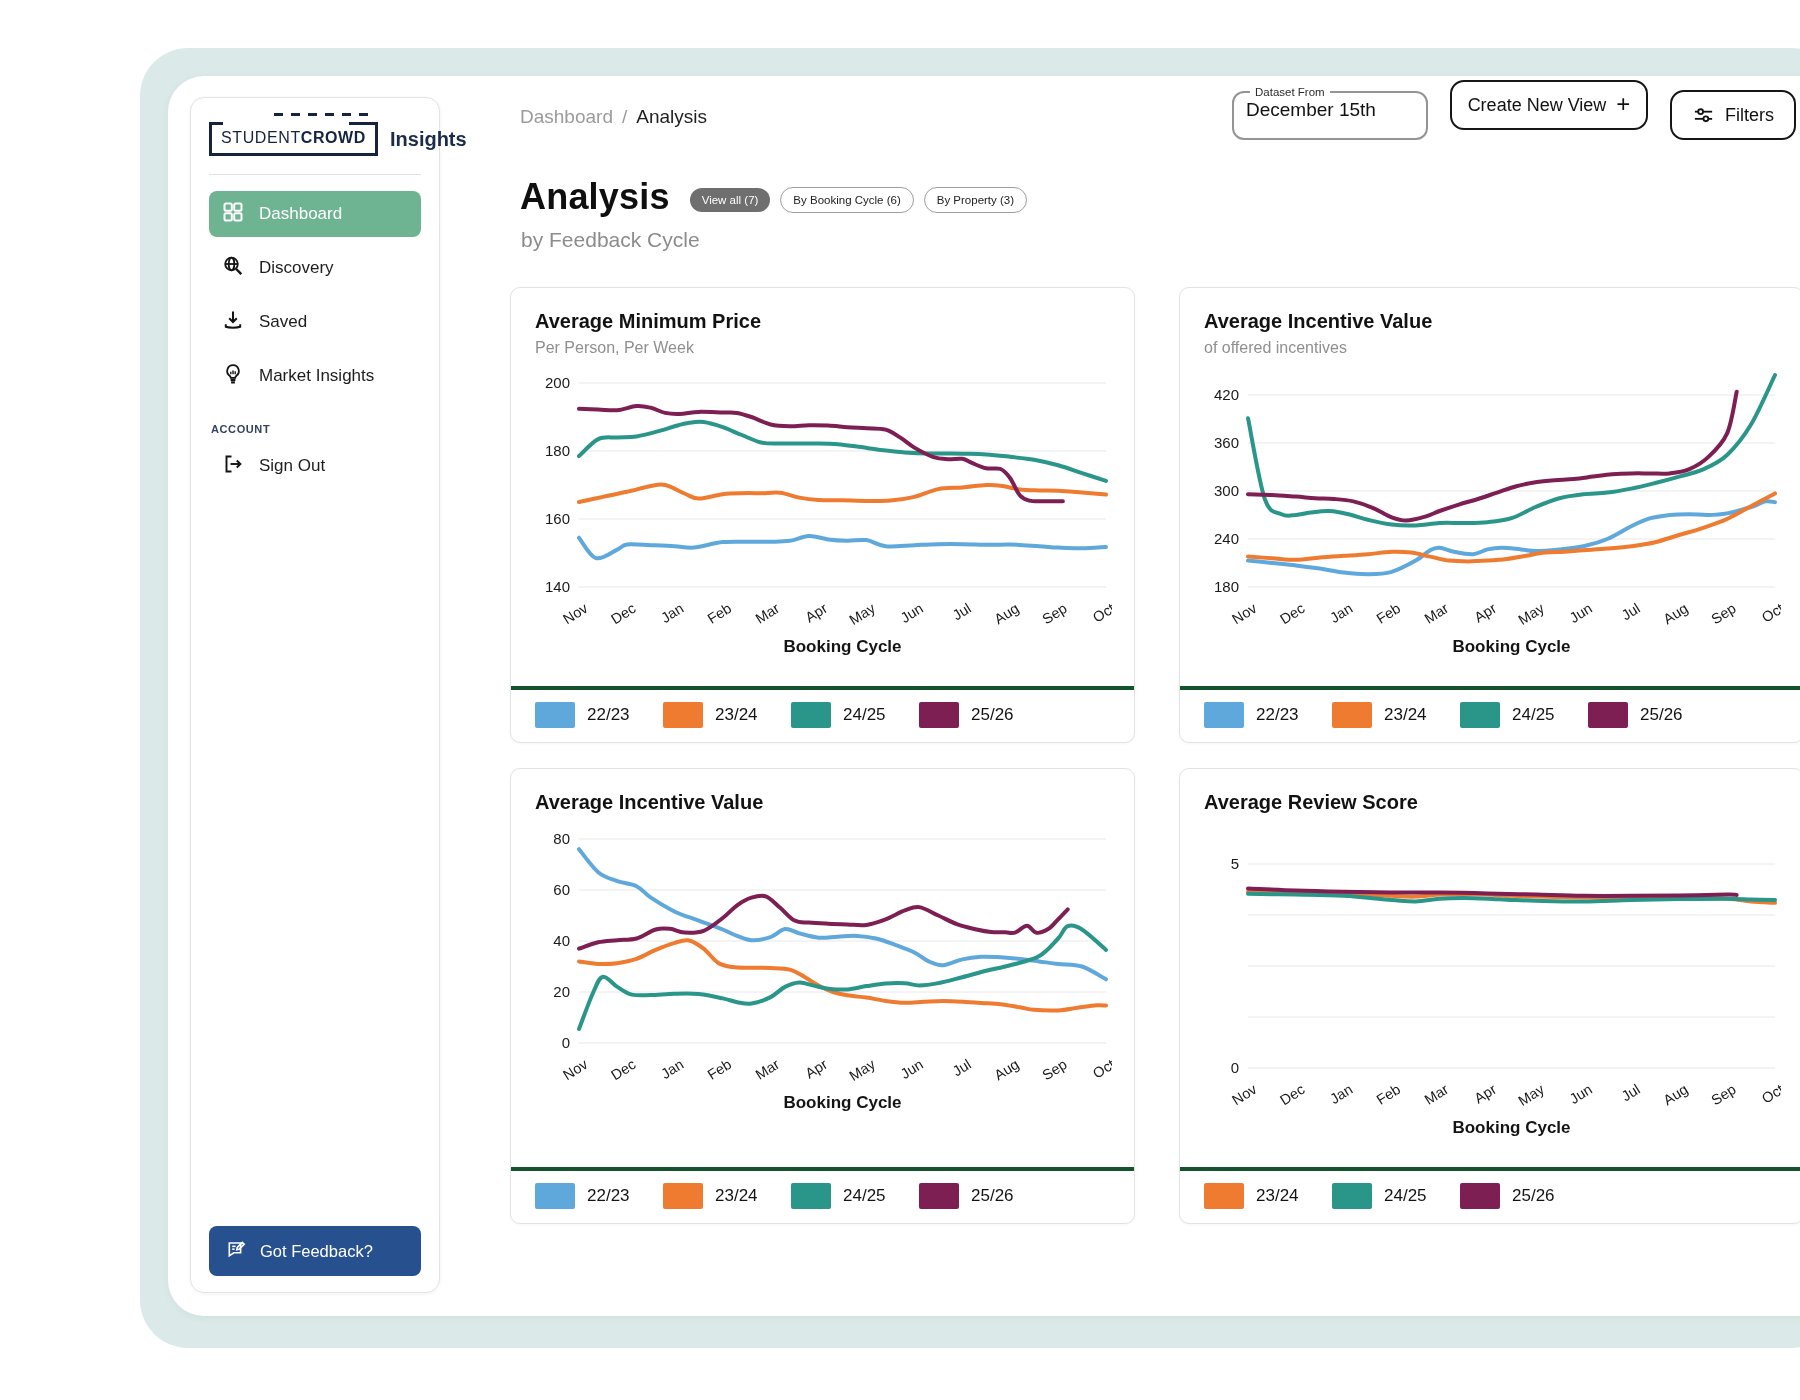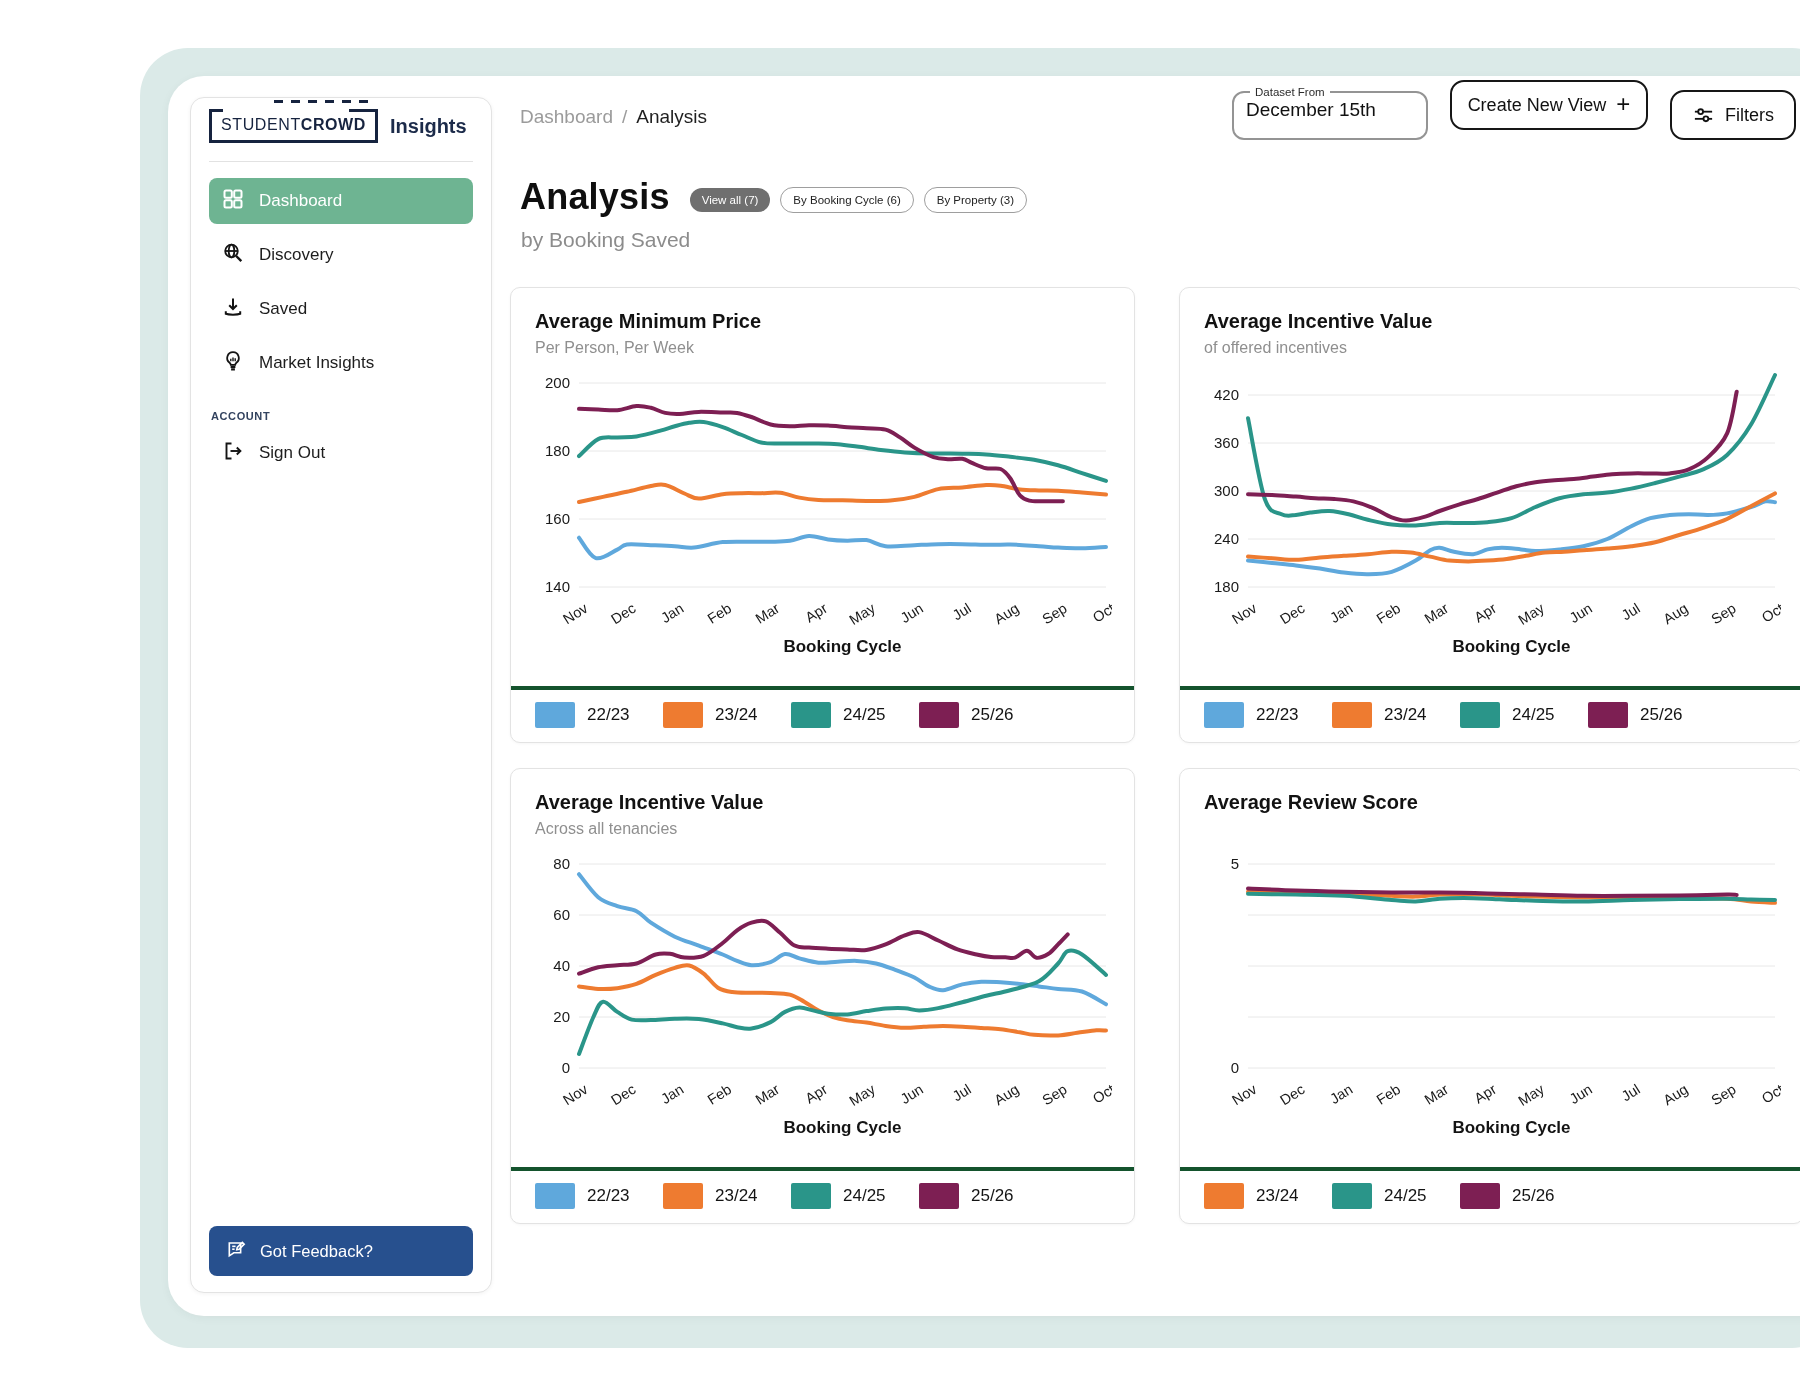--- a/index.html
+++ b/index.html
@@ -13,24 +13,24 @@
     position:absolute;left:140px;top:48px;width:1700px;height:1300px;
     background:#dbeae8;border-radius:48px;
   }
   .frame-white{
     position:absolute;left:168px;top:76px;width:1672px;height:1240px;
     background:#ffffff;border-radius:36px;
     box-shadow:0 2px 10px rgba(30,60,60,.05);
   }
   
   .sidebar{
-    position:absolute;left:190px;top:97px;width:302px;height:1196px;
+    position:absolute;left:190px;top:97px;width:250px;height:1196px;
     background:#fff;border:1px solid #e3e3e3;border-radius:14px;
     box-shadow:0 1px 4px rgba(0,0,0,.05);
-    box-sizing:border-box;padding:7px 18px 16px;
+    box-sizing:border-box;padding:20px 18px 16px;
     display:flex;flex-direction:column;
   }
   .logo-row{display:flex;align-items:center;gap:12px;padding:4px 0 18px;border-bottom:1px solid #e2e2e2;margin-bottom:16px;}
   .logo-box{position:relative;border:3px solid #16233f;border-top:none;padding:7px 9px 6px;}
   .logo-box::before{content:"";position:absolute;top:0;right:0;width:16%;height:3px;background:#16233f;}
   .logo-box::after{content:"";position:absolute;top:0;left:0;width:7%;height:3px;background:#16233f;}
   .logo-dashes{position:absolute;top:-9px;right:4%;width:58%;height:3px;
     background:repeating-linear-gradient(90deg,#16233f 0 9px,transparent 9px 17px);}
   .logo-text{font-size:16px;letter-spacing:.6px;color:#16233f;white-space:nowrap;}
   .logo-text .light{font-weight:400;}
@@ -219,21 +219,21 @@
 </button>
 
 <div class="title-row">
   <h1 class="page-title">Analysis</h1>
   <div class="pills">
     <span class="pill pill-filled">View all (7)</span>
     <span class="pill pill-outline">By Booking Cycle (6)</span>
     <span class="pill pill-outline">By Property (3)</span>
   </div>
 </div>
-<div class="page-subtitle">by Booking Saved</div>
+<div class="page-subtitle">by Feedback Cycle</div>
 
 <div class="chart-grid">
     <div class="chart-card">
       <div class="chart-title">Average Minimum Price</div>
       <div class="chart-subtitle">Per Person, Per Week</div>
       <svg class="chart-svg" width="577" height="268" viewBox="0 0 577 268">
         <line x1="44" y1="220.0" x2="571" y2="220.0" stroke="#e8e8e8" stroke-width="1"></line>
         <line x1="44" y1="152.0" x2="571" y2="152.0" stroke="#e8e8e8" stroke-width="1"></line>
         <line x1="44" y1="84.0" x2="571" y2="84.0" stroke="#e8e8e8" stroke-width="1"></line>
         <line x1="44" y1="16.0" x2="571" y2="16.0" stroke="#e8e8e8" stroke-width="1"></line>
@@ -324,21 +324,20 @@
           <span class="legend-label">24/25</span>
         </div>
         <div class="legend-item">
           <span class="legend-swatch" style="background: rgb(125, 31, 83);"></span>
           <span class="legend-label">25/26</span>
         </div>
       </div>
     </div>
     <div class="chart-card">
       <div class="chart-title">Average Incentive Value</div>
-      <div class="chart-subtitle">Across all tenancies</div>
       <svg class="chart-svg" width="577" height="268" viewBox="0 0 577 268">
         <line x1="44" y1="220.0" x2="571" y2="220.0" stroke="#e8e8e8" stroke-width="1"></line>
         <line x1="44" y1="169.0" x2="571" y2="169.0" stroke="#e8e8e8" stroke-width="1"></line>
         <line x1="44" y1="118.0" x2="571" y2="118.0" stroke="#e8e8e8" stroke-width="1"></line>
         <line x1="44" y1="67.0" x2="571" y2="67.0" stroke="#e8e8e8" stroke-width="1"></line>
         <line x1="44" y1="16.0" x2="571" y2="16.0" stroke="#e8e8e8" stroke-width="1"></line>
         <text x="35" y="225.0" text-anchor="end" font-size="15" fill="#1a1a1a" font-family="inherit">0</text>
         <text x="35" y="174.0" text-anchor="end" font-size="15" fill="#1a1a1a" font-family="inherit">20</text>
         <text x="35" y="123.0" text-anchor="end" font-size="15" fill="#1a1a1a" font-family="inherit">40</text>
         <text x="35" y="72.0" text-anchor="end" font-size="15" fill="#1a1a1a" font-family="inherit">60</text>

